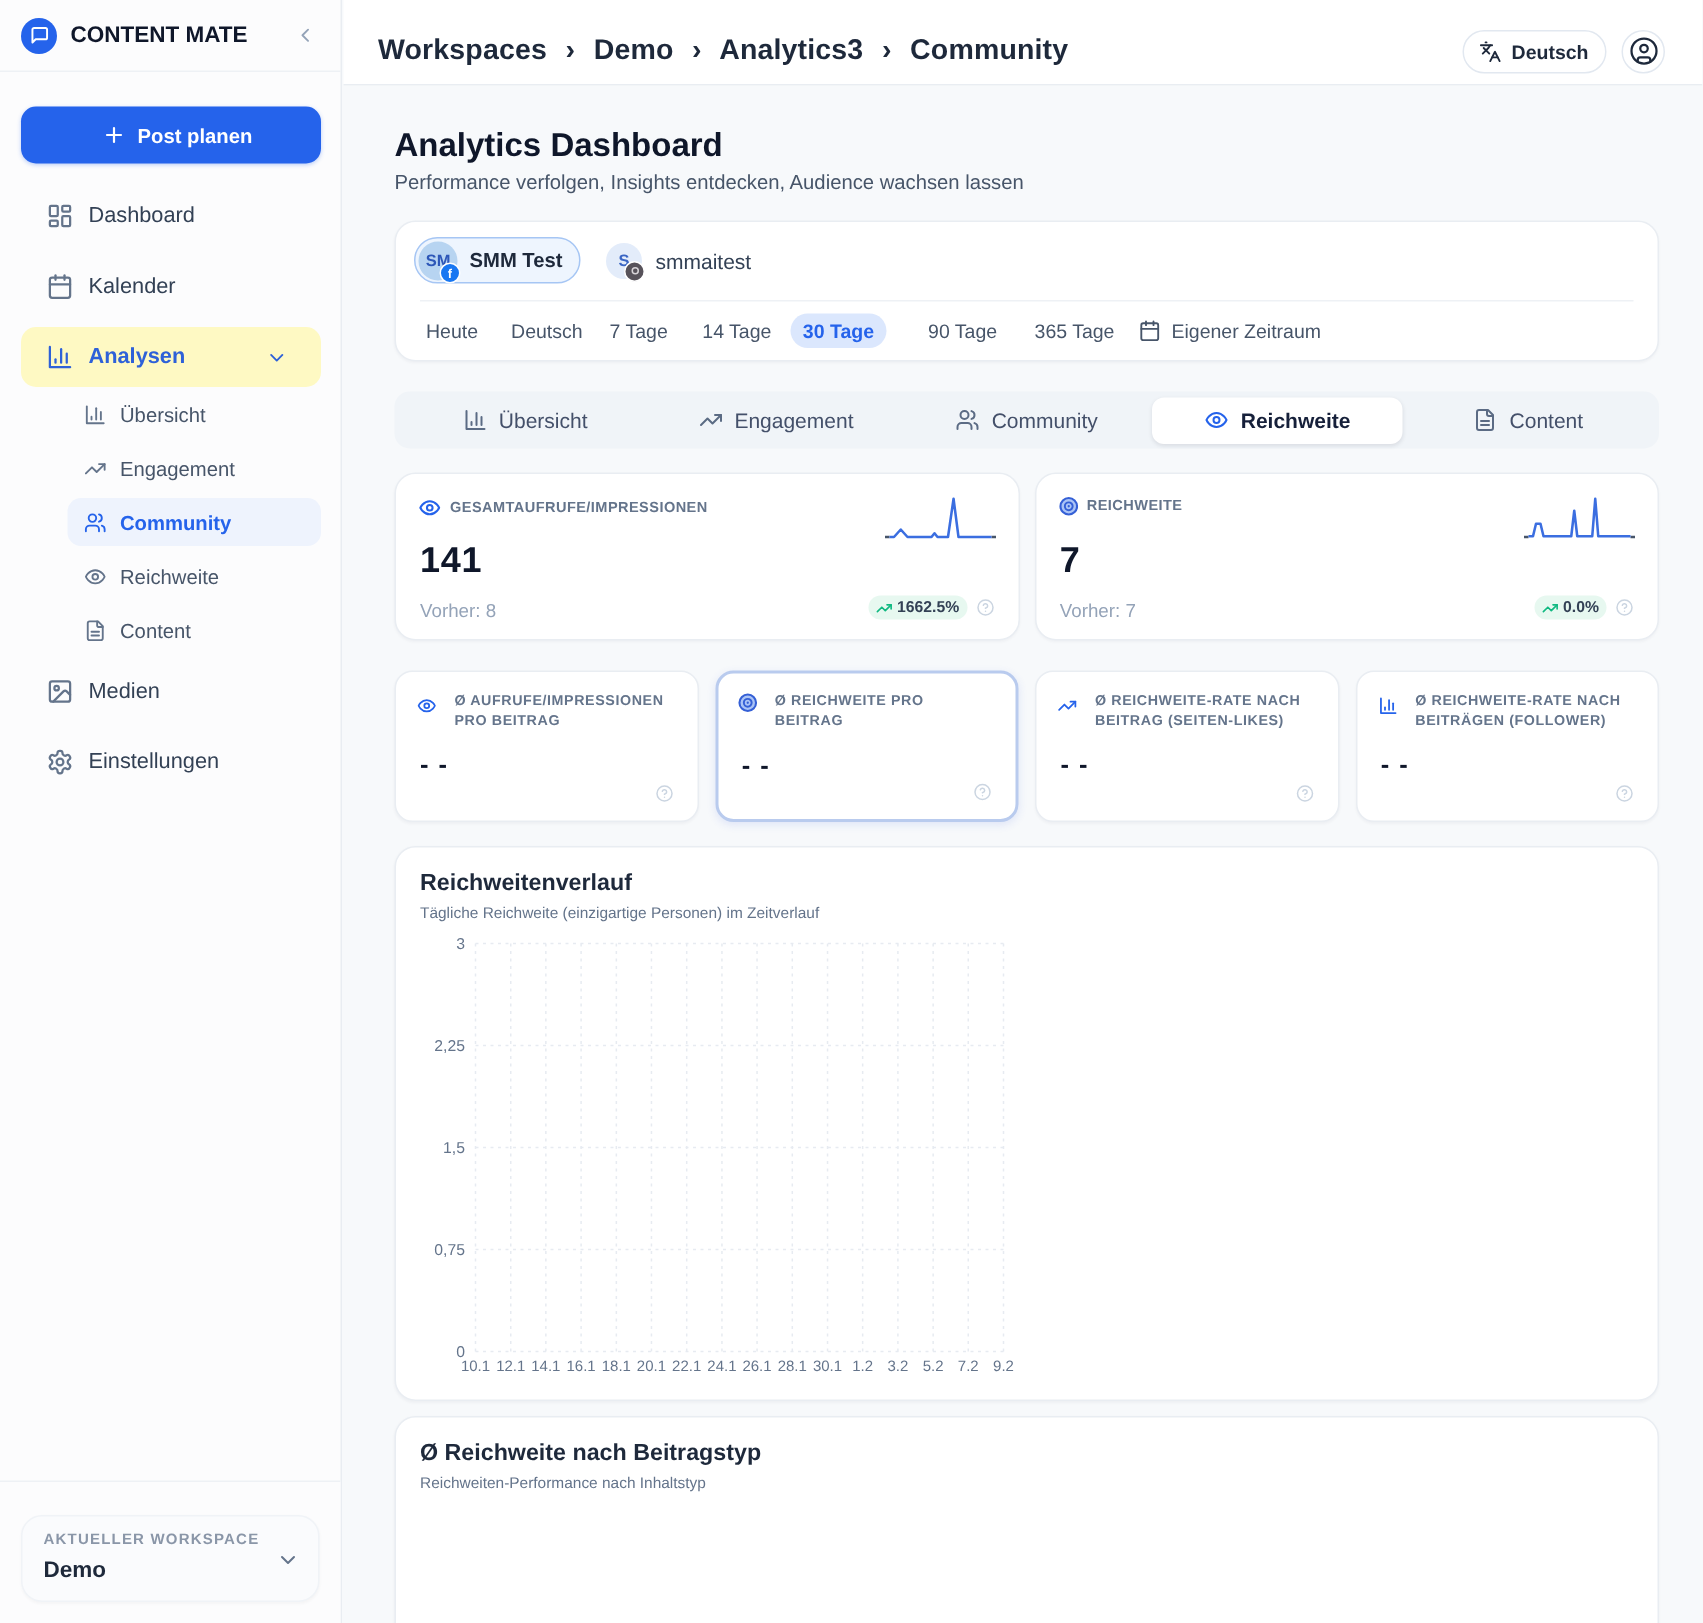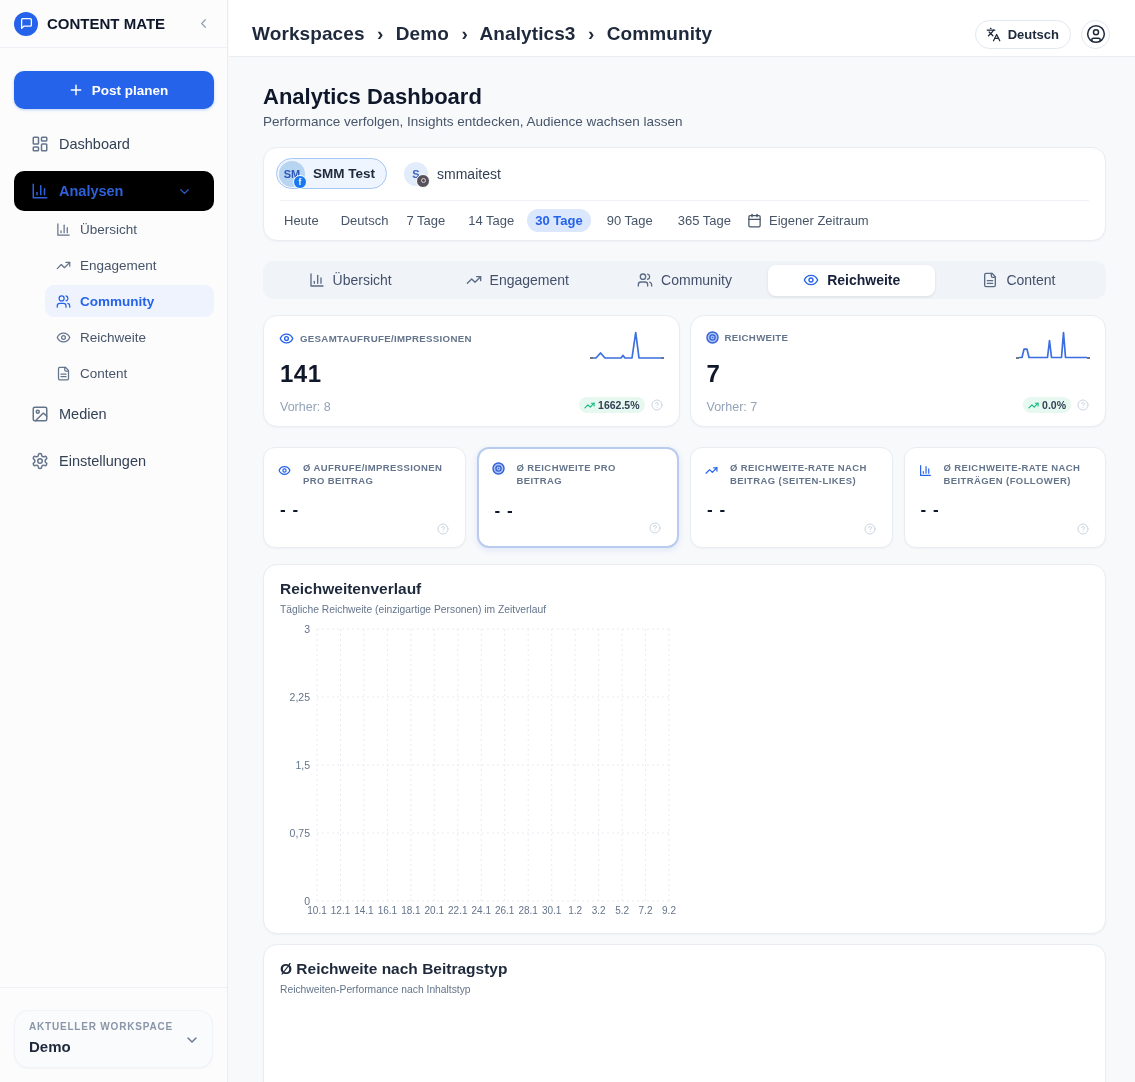--- a/index.html
+++ b/index.html
@@ -8,21 +8,21 @@
 
 .sidebar { position:fixed; left:0; top:0; width:228px; height:1082px; background:#fcfcfd; border-right:1px solid #e9edf2; z-index:5; }
 .logo-row { height:48px; border-bottom:1px solid #eef1f5; display:flex; align-items:center; padding:0 14px; }
 .logo-sq { width:24px; height:24px; border-radius:50%; background:#2563eb; display:flex; align-items:center; justify-content:center; flex:none; }
 .logo-title { font-size:15px; font-weight:700; color:#0f172a; letter-spacing:0; margin-left:9px; flex:1; }
 .collapse { color:#94a3b8; margin-right:2px; }
 .post-btn { position:absolute; left:14px; top:71px; width:200px; height:38px; border-radius:10px; background:#2563eb; color:#fff; display:flex; align-items:center; justify-content:center; gap:8px; padding-left:8px; font-size:13.5px; font-weight:600; box-shadow:0 1px 3px rgba(37,99,235,.3); }
 .nav { position:absolute; left:14px; top:124px; width:200px; }
 .nav-item { height:40px; margin-bottom:7px; display:flex; align-items:center; padding:0 12px 0 17px; border-radius:10px; color:#334155; font-size:14.5px; font-weight:500; }
 .nav-item svg { margin-right:10px; flex:none; color:#64748b; }
-.nav-item.active { background:#000000; color:#2e61d8; font-weight:600; }
+.nav-item.active { background:#fef9c3; color:#2e61d8; font-weight:600; }
 .nav-item.active svg { color:#2e61d8; }
 .nav-item .spacer { flex:1; }
 .subnav { margin:-5px 0 5px 31px; width:169px; }
 .sub-item { height:32px; margin-bottom:4px; display:flex; align-items:center; padding:0 10px 0 11px; border-radius:9px; color:#475569; font-size:13.5px; font-weight:500; }
 .sub-item svg { margin-right:9px; flex:none; color:#64748b; }
 .sub-item.active { background:#eef3fd; color:#2563eb; font-weight:600; }
 .sub-item.active svg { color:#2563eb; }
 .side-bottom { position:absolute; left:0; bottom:0; width:227px; border-top:1px solid #eef1f5; padding:22px 14px 14px 14px; background:#fcfcfd; }
 .ws-card { border:1px solid #f0f3f7; background:#fafbfd; border-radius:14px; height:58px; padding:10px 14px; position:relative; box-shadow:0 1px 2px rgba(15,23,42,.03); }
 .ws-label { font-size:10px; font-weight:600; color:#8a96a8; letter-spacing:.8px; }
@@ -105,20 +105,26 @@
   <div class="post-btn"><svg width="16" height="16" viewBox="0 0 24 24" fill="none" stroke="#fff" stroke-width="2.2" stroke-linecap="round">
         <path d="M5 12h14M12 5v14"></path>
       </svg>Post planen</div>
   <nav class="nav">
     <div class="nav-item"><svg width="18" height="18" viewBox="0 0 24 24" fill="none" stroke="currentColor" stroke-width="2" stroke-linecap="round" stroke-linejoin="round">
           <rect width="7" height="9" x="3" y="3" rx="1"></rect>
           <rect width="7" height="5" x="14" y="3" rx="1"></rect>
           <rect width="7" height="9" x="14" y="12" rx="1"></rect>
           <rect width="7" height="5" x="3" y="16" rx="1"></rect>
         </svg>Dashboard</div>
+    <div class="nav-item"><svg width="18" height="18" viewBox="0 0 24 24" fill="none" stroke="currentColor" stroke-width="2" stroke-linecap="round" stroke-linejoin="round">
+          <path d="M8 2v4"></path>
+          <path d="M16 2v4"></path>
+          <rect width="18" height="18" x="3" y="4" rx="2"></rect>
+          <path d="M3 10h18"></path>
+        </svg>Kalender</div>
     <div class="nav-item active"><svg width="18" height="18" viewBox="0 0 24 24" fill="none" stroke="currentColor" stroke-width="2" stroke-linecap="round" stroke-linejoin="round">
           <path d="M3 3v18h18"></path>
           <path d="M18 17V9"></path>
           <path d="M13 17V5"></path>
           <path d="M8 17v-3"></path>
         </svg>Analysen<span class="spacer"></span><svg width="15" height="15" viewBox="0 0 24 24" fill="none" stroke="currentColor" stroke-width="2" stroke-linecap="round" stroke-linejoin="round">
           <path d="m6 9 6 6 6-6"></path>
         </svg></div>
     <div class="subnav">
       <div class="sub-item"><svg width="15" height="15" viewBox="0 0 24 24" fill="none" stroke="currentColor" stroke-width="2" stroke-linecap="round" stroke-linejoin="round">
@@ -209,21 +215,21 @@
           <span class="acct2-label">smmaitest</span>
         </div>
       </div>
       <div class="divider"></div>
       <div class="time-row">
         <span class="t" style="margin-left:4px;">Heute</span>
         <span class="t" style="margin-left:22px;">Deutsch</span>
         <span class="t" style="margin-left:18px;">7 Tage</span>
         <span class="t" style="margin-left:23px;">14 Tage</span>
         <span class="t t-pill" style="margin-left:13px;">30 Tage</span>
-        <span class="t" style="margin-left:16px;">90 Tage</span>
+        <span class="t" style="margin-left:28px;">90 Tage</span>
         <span class="t" style="margin-left:25px;">365 Tage</span>
         <span class="cal-item" style="margin-left:16px;"><svg width="15" height="15" viewBox="0 0 24 24" fill="none" stroke="currentColor" stroke-width="2" stroke-linecap="round" stroke-linejoin="round">
               <path d="M8 2v4"></path>
               <path d="M16 2v4"></path>
               <rect width="18" height="18" x="3" y="4" rx="2"></rect>
               <path d="M3 10h18"></path>
             </svg>Eigener Zeitraum</span>
       </div>
     </div>
     <div class="tabs">

